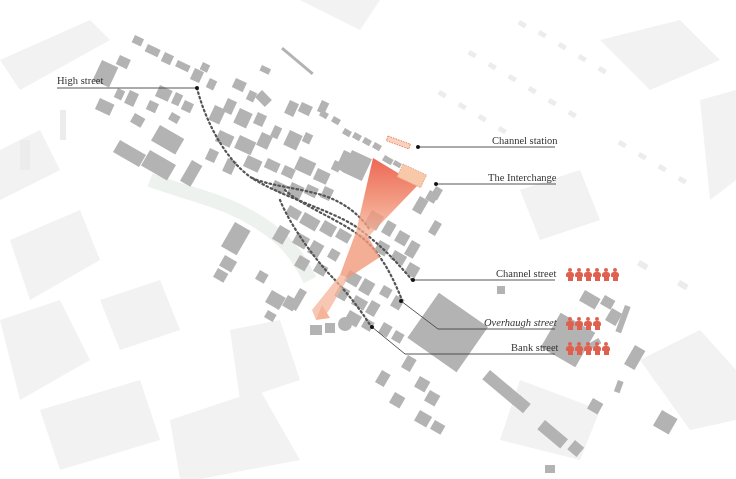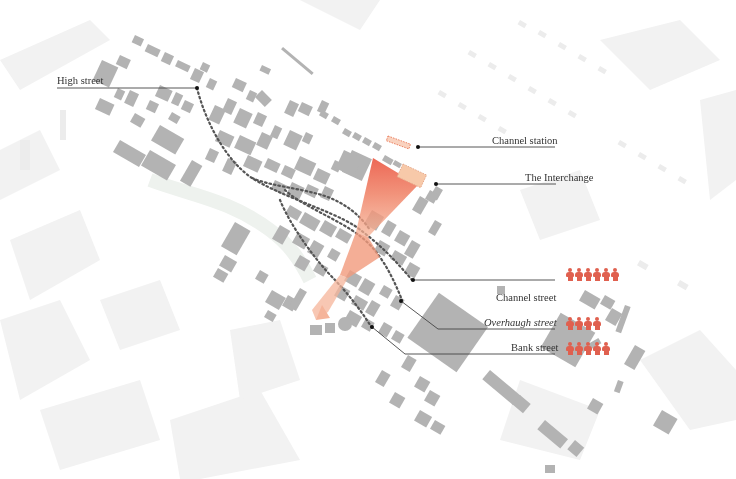--- a/index.html
+++ b/index.html
@@ -236,22 +236,22 @@
     <circle cx="418" cy="147" r="2"></circle>
     <circle cx="436" cy="184" r="2"></circle>
     <circle cx="413" cy="280" r="2"></circle>
     <circle cx="401" cy="301" r="2"></circle>
     <circle cx="372" cy="327" r="2"></circle>
   </g>
 </svg>
 
 <div class="label" style="left:57px; top:76px;text-align:right;">High street</div>
 <div class="label" style="left:492px; top:136px;">Channel station</div>
-<div class="label" style="left:488px; top:173px;margin-left:37px;">The Interchange</div>
-<div class="label" style="left:496px; top:269px;margin-top:24px;">Channel street</div>
+<div class="label" style="left:488px; top:173px;">The Interchange</div>
+<div class="label" style="left:496px; top:269px;">Channel street</div>
 <div class="label" style="left:484px; top:318px;font-style:italic;">Overhaugh street</div>
 <div class="label" style="left:511px; top:343px;font-family:Liberation Serif, serif;">Bank street</div>
 
 <div class="people" style="left:566px; top:268px; --pc:#e0604f;">
     <div class="person">
       <div class="head"></div>
       <div class="body"></div>
       <div class="legs"></div>
     </div>
     <div class="person">

